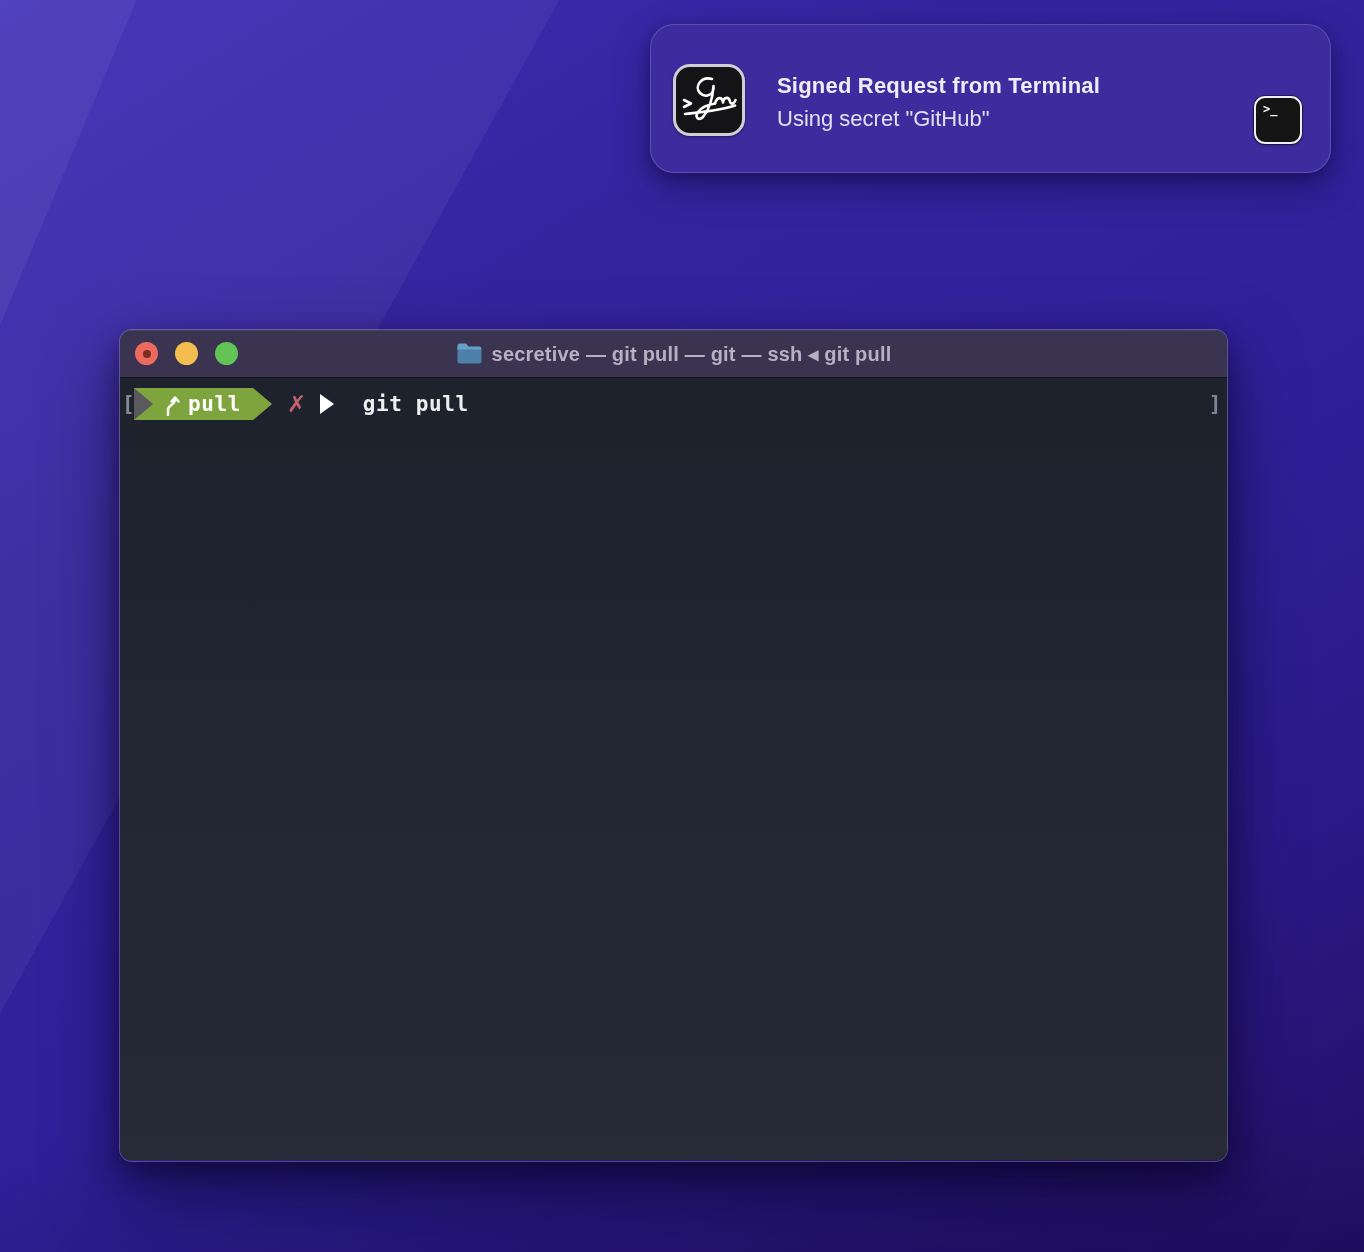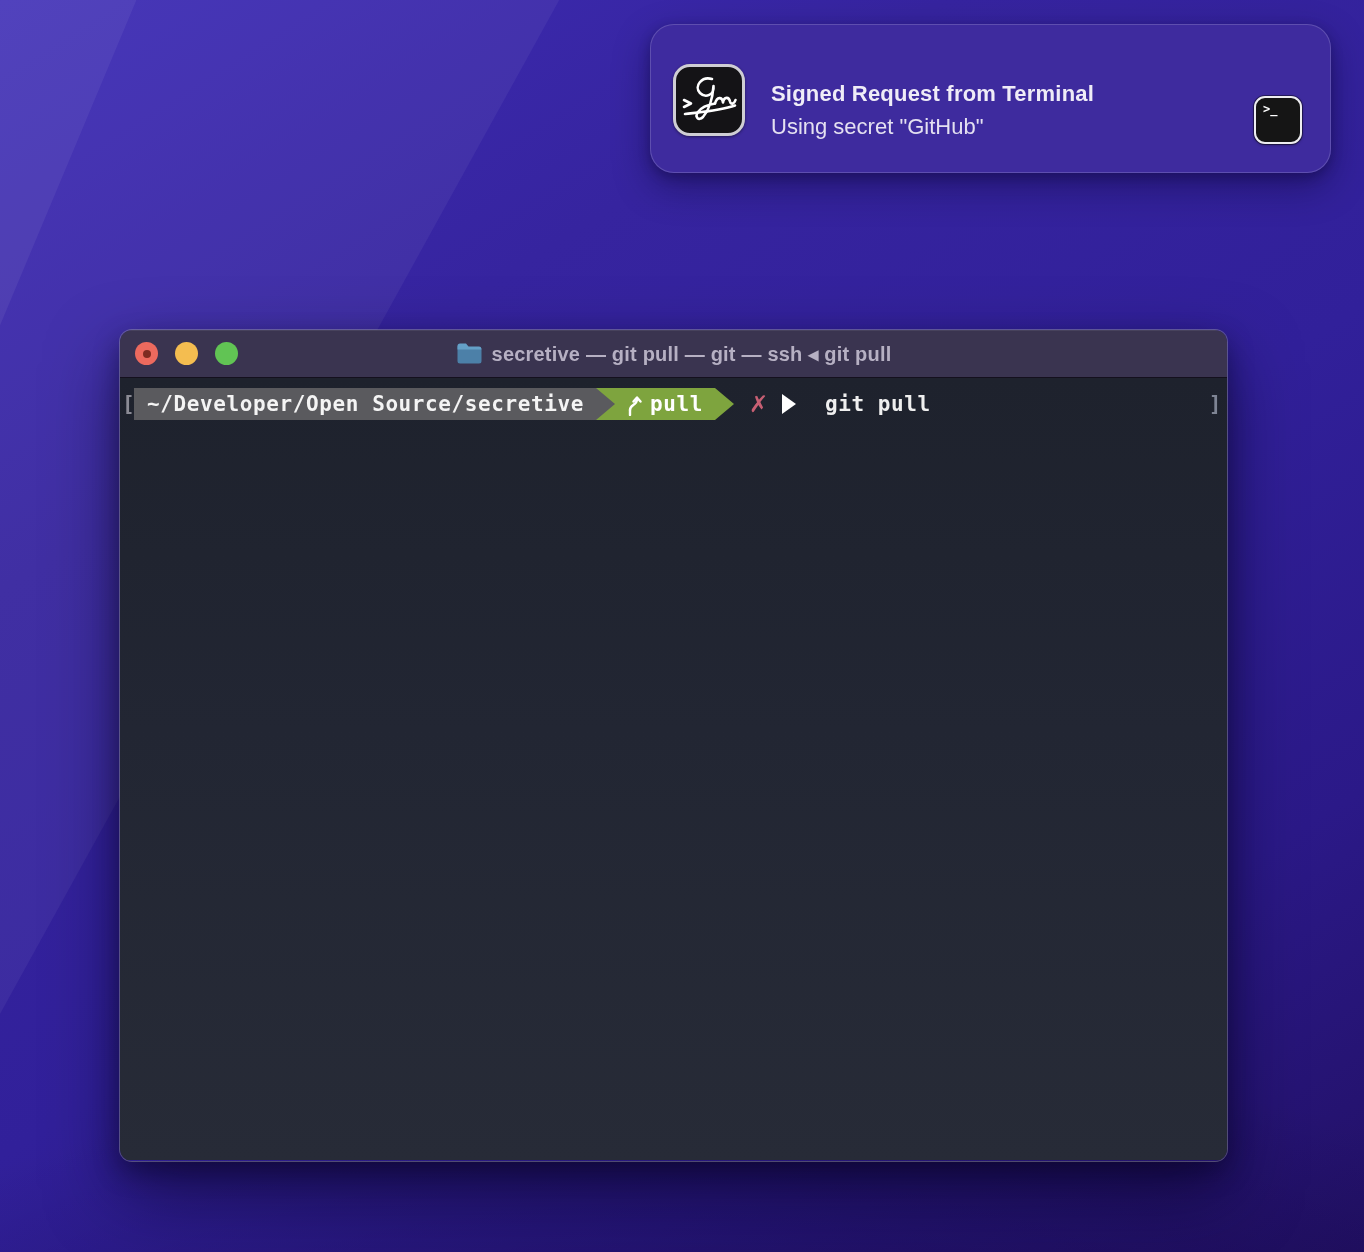--- a/index.html
+++ b/index.html
@@ -28,21 +28,21 @@
     border:1px solid rgba(255,255,255,0.17);
     border-radius:24px;
     box-shadow:0 14px 36px rgba(8,0,40,0.38), 0 4px 12px rgba(8,0,40,0.28);
   }
   .app-icon {
     position:absolute; left:22px; top:39px; width:72px; height:72px;
     background:#141316; border:3px solid #cfced4; border-radius:17px;
     box-shadow:0 1px 3px rgba(0,0,0,0.45);
   }
   .app-icon svg { position:absolute; left:0; top:0; }
-  .notif-text { position:absolute; left:120px; top:48px;margin-top:8px; }
+  .notif-text { position:absolute; left:126px; top:48px; }
   .notif-title { font-size:22px; font-weight:bold; color:#efecf7; letter-spacing:0.2px; }
   .notif-subtitle { font-size:22px; color:#e4e0f1; margin-top:7px; }
   .badge-icon {
     position:absolute; right:28px; top:71px; width:48px; height:48px;
     background:#151515; border:2px solid #ededf0; border-radius:11px;
     box-shadow:0 0 0 1px rgba(0,0,0,0.4), 0 1px 3px rgba(0,0,0,0.4);
   }
   .badge-glyph {
     position:absolute; left:7px; top:4px;
     font-family:"DejaVu Sans Mono", monospace; font-weight:bold;
@@ -148,21 +148,20 @@
         <path d="M1.5 4 a2.5 2.5 0 0 1 2.5 -2.5 h6 l2.5 3 h10.5 a2.5 2.5 0 0 1 2.5 2.5 v11 a2.5 2.5 0 0 1 -2.5 2.5 h-19 a2.5 2.5 0 0 1 -2.5 -2.5 Z" fill="#4c80a8"></path>
         <path d="M1.5 6.5 h24 v-0.8 a2.5 2.5 0 0 0 -2.5 -2.2 h-10.5 l-2.5 -3 h-6 a2.5 2.5 0 0 0 -2.5 2.5 Z" fill="#64a0c8"></path>
       </svg>
       <span class="window-title">secretive — git pull — git — ssh ◂ git pull</span>
     </div>
   </div>
 
   <div class="terminal-content">
     <div class="prompt-line">
       <span class="bracket-left">[</span>
-      <span class="seg path-seg"><span>~/Developer/Open Source/secretive</span></span>
       <span class="pl-arrow arrow-gray"></span>
       <span class="seg branch-seg">
         <svg width="17" height="24" viewBox="0 0 17 24">
           <g fill="none" stroke="#ffffff" stroke-width="2.4" stroke-linecap="round" stroke-linejoin="round">
             <path d="M5 23 L5 18"></path>
             <path d="M5 18 C5 12 12 14 12 7"></path>
             <path d="M8.5 9.5 L12 5.5 L15.5 9.5"></path>
           </g>
         </svg>
         <span>pull</span>

